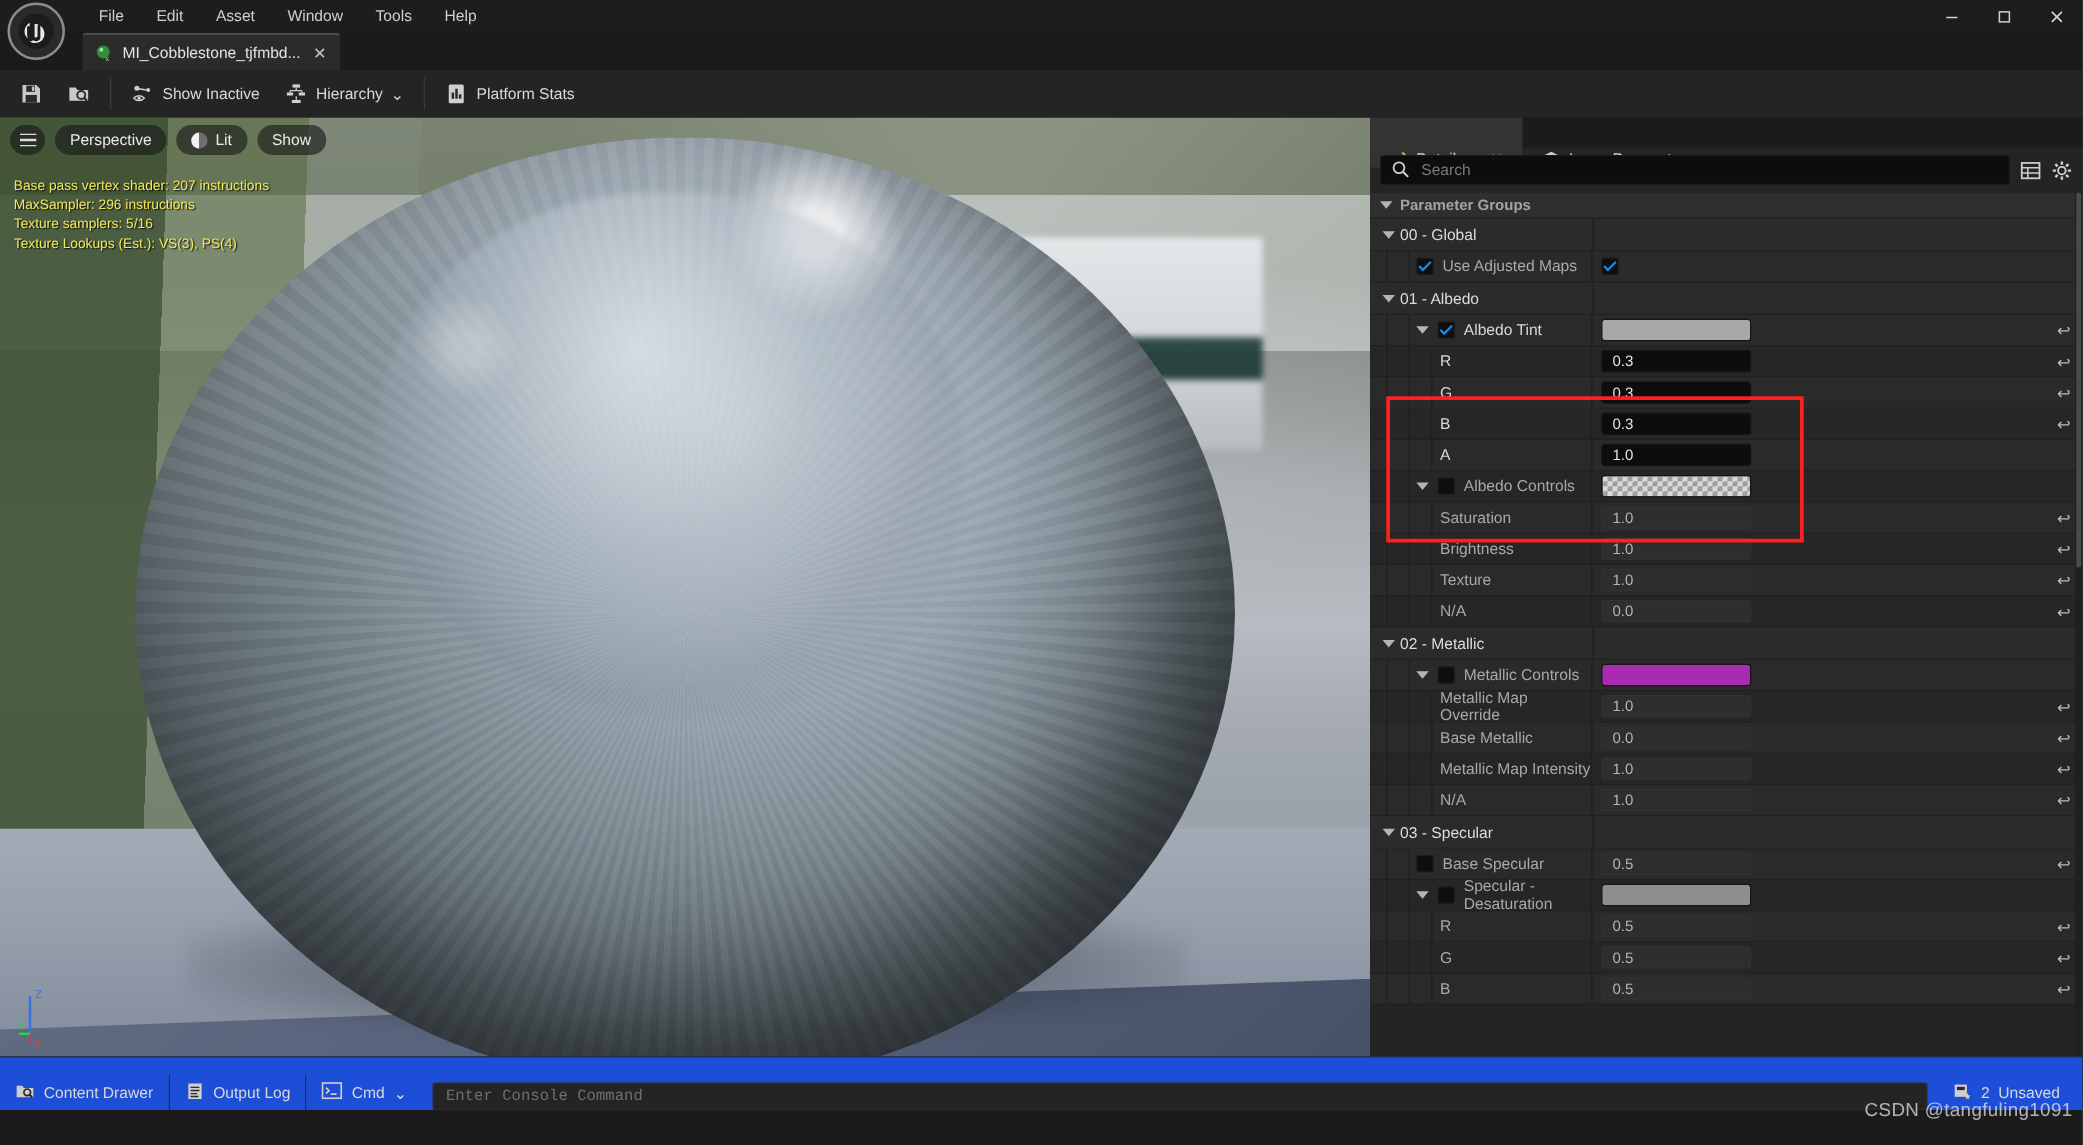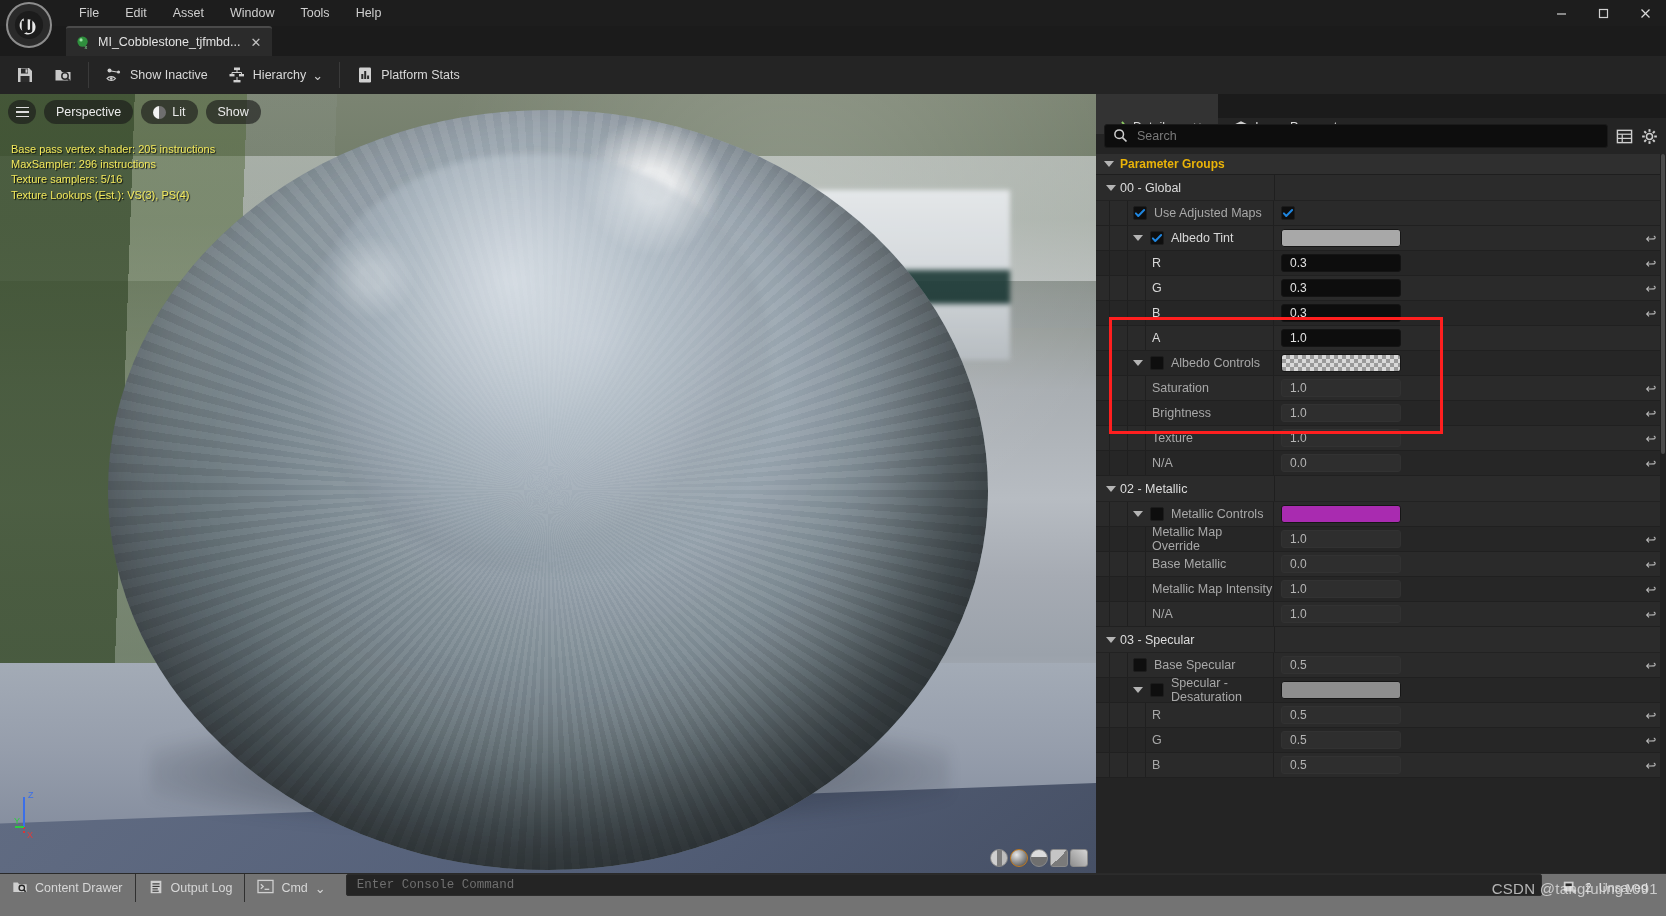--- a/index.html
+++ b/index.html
@@ -184,21 +184,21 @@
     flex: 1; background: transparent; border: 0; outline: 0;
     color: #cfcfcf; font-size: 12.5px; font-family: "Liberation Sans", sans-serif;
   }
   .search-box input::placeholder { color: #7a7a7a; }
   .sq-icon { width: 17px; height: 17px; }
 
   .prop-scroll { height: 722px; overflow: hidden; position: relative; }
   .grp-hdr {
     height: 21px; display: flex; align-items: center; gap: 6px;
     background: #2f2f2f; border-bottom: 1px solid #1e1e1e;
-    font-size: 12px; font-weight: bold; color: #eab308; padding-left: 8px;
+    font-size: 12px; font-weight: bold; color: #a3a3a3; padding-left: 8px;
   }
   .cat-row {
     height: 26px; display: flex; align-items: center;
     background: #2b2b2b; border-bottom: 1px solid #222;
     font-size: 12.5px; color: #dcdcdc; position: relative;
   }
   .cat-row .lbl { margin-left: 4px; }
   .cat-row .split { position: absolute; left: 178px; top: 0; bottom: 0; width: 1px; background: #1f1f1f; }
   .p-row {
     height: 25px; display: flex; align-items: center;
@@ -253,22 +253,22 @@
   .scrollbar {
     position: absolute; right: 0; top: 0; width: 6px; height: 722px; background: #202020;
   }
   .scrollbar i {
     position: absolute; left: 1px; top: 0; width: 4px; height: 300px;
     background: #4a4a4a; border-radius: 2px; display: block;
   }
 
   
   .statusbar {
-    position: absolute; left: 0; top: 873px; width: 1666px; height: 43px;
-    background: #737373; display: flex; align-items: flex-start;
+    position: absolute; left: 0; top: 845px; width: 1666px; height: 43px;
+    background: #1d4ed8; display: flex; align-items: flex-end;
     border-top: 1px solid #2a2a2a;
   }
   .sb-btn {
     display: flex; align-items: center; gap: 7px; height: 28px;
     padding: 0 12px; font-size: 12.5px; color: #d7d7d7; white-space: nowrap;
   }
   .sb-sep { width: 1px; height: 28px; background: #303030; }
   .cmd-input {
     flex: 1; height: 22px; margin: 0 8px; background: #242424;
     border: 1px solid #2c2c2c; border-radius: 2px; display: flex; align-items: center;
@@ -436,21 +436,21 @@
       <div class="hud-pill">
         <span class="hud-lit-dot"></span>
         <span>Lit</span>
       </div>
       <div class="hud-pill">
         <span>Show</span>
       </div>
     </div>
 
     <div class="stats" id="stats-overlay">
-        <div>Base pass vertex shader: 205 instructions</div>
+        <div>Base pass vertex shader: 207 instructions</div>
         <div>MaxSampler: 296 instructions</div>
         <div>Texture samplers: 5/16</div>
         <div>Texture Lookups (Est.): VS(3), PS(4)</div>
       </div>
 
     <div class="axis-gizmo">
       <svg width="46" height="52" viewBox="0 0 46 52">
         <line x1="10" y1="40" x2="10" y2="10" stroke="#3b6fe8" stroke-width="2"></line>
         <text x="14" y="11" font-size="9" fill="#3b6fe8" font-family="Liberation Sans">Z</text>
         <line x1="10" y1="40" x2="10" y2="46" stroke="#d33" stroke-width="2" stroke-dasharray="2 2"></line>
@@ -555,20 +555,26 @@
             </div>
             <div class="p-val">
               <span class="chk on">
                 <svg viewBox="0 0 16 16">
                   <path d="M2.5 8.5l3.2 3.5L13.5 4" fill="none" stroke="#1f86e0" stroke-width="2.6" stroke-linecap="round" stroke-linejoin="round"></path>
                 </svg>
               </span>
             </div>
             <div class="p-reset"></div>
           </div>
+          <div class="cat-row">
+            <span style="width:10px"></span>
+            <span class="tri"></span>
+            <span class="lbl">01 - Albedo</span>
+            <span class="split"></span>
+          </div>
           <div class="p-row">
             <div class="guides">
               <span class="guide" style="margin-left: 13px;"></span>
               <span class="guide" style="margin-left: 17px;"></span>
             </div>
             <div class="p-name bright" style="padding-left: 37px;">
               <span class="tri"></span>
               <span class="chk on">
                 <svg viewBox="0 0 16 16">
                   <path d="M2.5 8.5l3.2 3.5L13.5 4" fill="none" stroke="#1f86e0" stroke-width="2.6" stroke-linecap="round" stroke-linejoin="round"></path>

